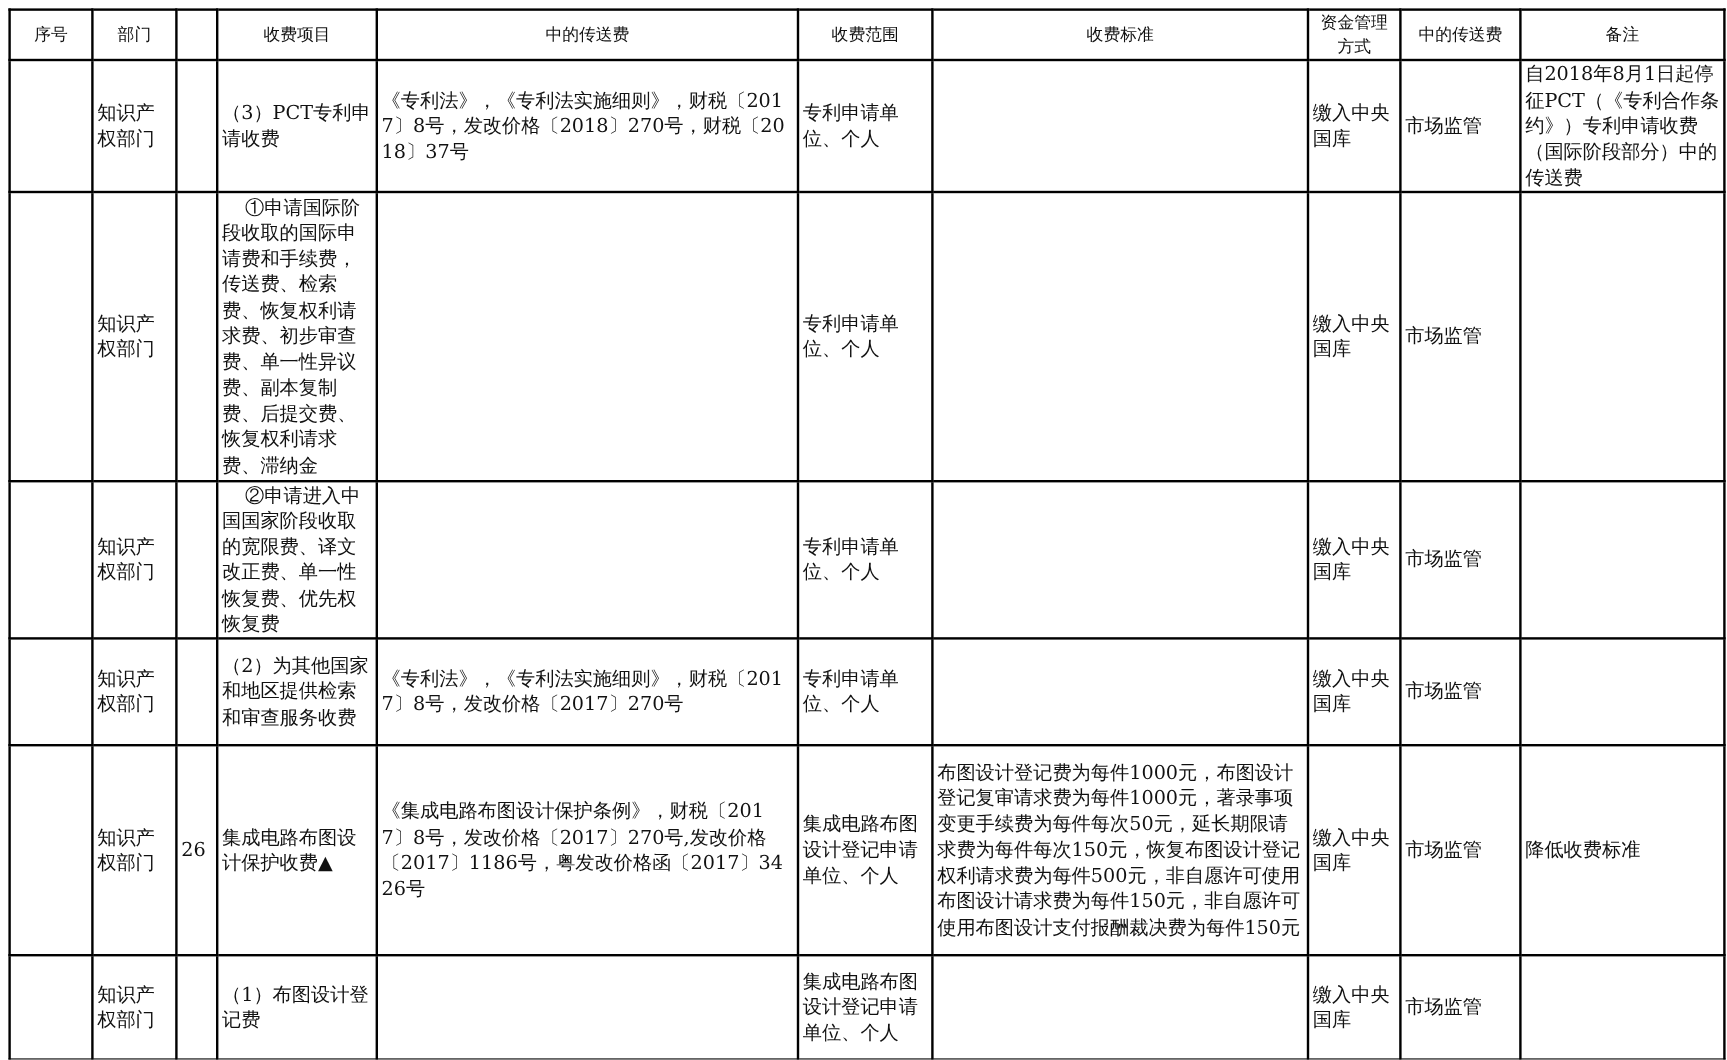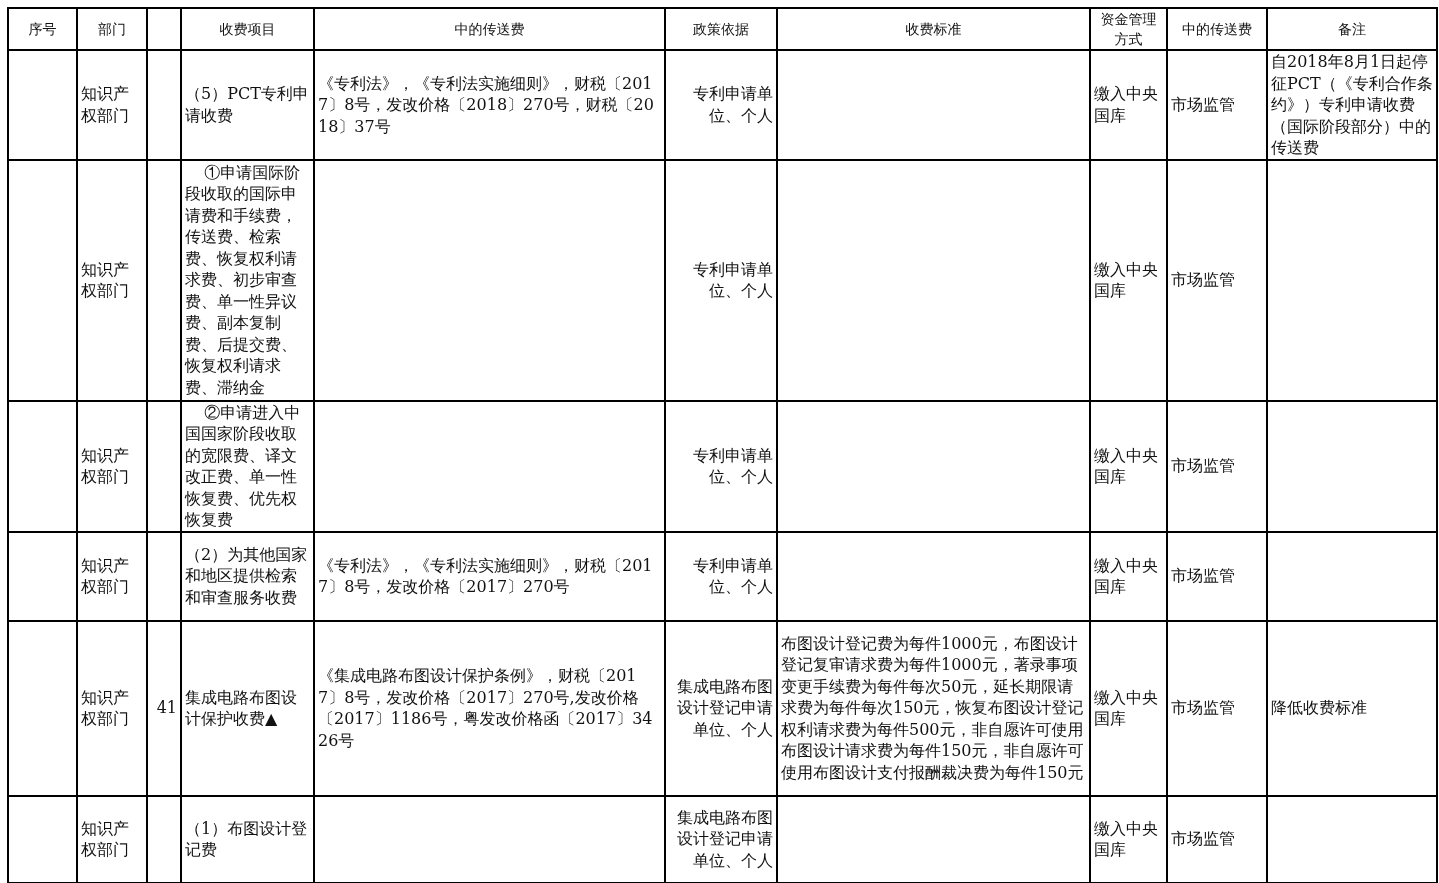--- a/index.html
+++ b/index.html
@@ -2,21 +2,21 @@
 <html><head>
 <meta charset="utf-8">
 <style>
   html, body { margin:0; padding:0; background:#ffffff; }
   body { width:1439px; height:883px; overflow:hidden; position:relative;
          font-family:"DejaVu Serif","Liberation Serif",serif; color:#111; }
   table.fee { position:absolute; left:7px; top:7px; border-collapse:collapse; table-layout:fixed; }
   table.fee td, table.fee th { border:2px solid #000; padding:0 3px; font-size:16px; line-height:21.5px;
          vertical-align:middle; overflow:hidden; word-break:break-all; font-weight:normal; }
   table.fee th { font-family:"DejaVu Sans","Liberation Sans",sans-serif; font-size:14px; text-align:center; line-height:20px; }
-  .c { text-align:right; }
+  .c { text-align:left; }
   .l { text-align:left; }
   .indent { text-indent:1.2em; }
 </style>
 </head>
 <body>
 
 <table class="fee">
   <colgroup>
     <col style="width:69px">
       <col style="width:70px">
@@ -29,33 +29,33 @@
     <col style="width:100px">
       <col style="width:170px">
   </colgroup>
   <thead>
     <tr style="height:40px">
       <th>序号</th>
       <th>部门</th>
       <th></th>
       <th>收费项目</th>
       <th>中的传送费</th>
-      <th>政策依据</th>
+      <th>收费范围</th>
       <th>收费标准</th>
       <th>资金管理方式</th>
       <th>中的传送费</th>
       <th>备注</th>
     </tr>
   </thead>
   <tbody>
     <tr style="height:109px">
       <td class="c"></td>
       <td class="l">知识产权部门</td>
       <td class="c"></td>
-      <td class="l">（5）PCT专利申请收费</td>
+      <td class="l">（3）PCT专利申请收费</td>
       <td class="l">《专利法》，《专利法实施细则》，财税〔2017〕8号，发改价格〔2018〕270号，财税〔2018〕37号</td>
       <td class="c">专利申请单位、个人</td>
       <td class="l"></td>
       <td class="l">缴入中央国库</td>
       <td class="l">市场监管</td>
       <td class="l">自2018年8月1日起停征PCT（《专利合作条约》）专利申请收费（国际阶段部分）中的传送费</td>
     </tr>
     <tr style="height:241px">
       <td class="c"></td>
       <td class="l">知识产权部门</td>
@@ -88,21 +88,21 @@
       <td class="l">《专利法》，《专利法实施细则》，财税〔2017〕8号，发改价格〔2017〕270号</td>
       <td class="c">专利申请单位、个人</td>
       <td class="l"></td>
       <td class="l">缴入中央国库</td>
       <td class="l">市场监管</td>
       <td class="l"></td>
     </tr>
     <tr style="height:175px">
       <td class="c"></td>
       <td class="l">知识产权部门</td>
-      <td class="c">41</td>
+      <td class="c">26</td>
       <td class="l">集成电路布图设计保护收费▲</td>
       <td class="l">《集成电路布图设计保护条例》，财税〔2017〕8号，发改价格〔2017〕270号,发改价格〔2017〕1186号，粤发改价格函〔2017〕3426号</td>
       <td class="c">集成电路布图设计登记申请单位、个人</td>
       <td class="l">布图设计登记费为每件1000元，布图设计登记复审请求费为每件1000元，著录事项变更手续费为每件每次50元，延长期限请求费为每件每次150元，恢复布图设计登记权利请求费为每件500元，非自愿许可使用布图设计请求费为每件150元，非自愿许可使用布图设计支付报酬裁决费为每件150元</td>
       <td class="l">缴入中央国库</td>
       <td class="l">市场监管</td>
       <td class="l">降低收费标准</td>
     </tr>
     <tr style="height:87px">
       <td class="c"></td>

